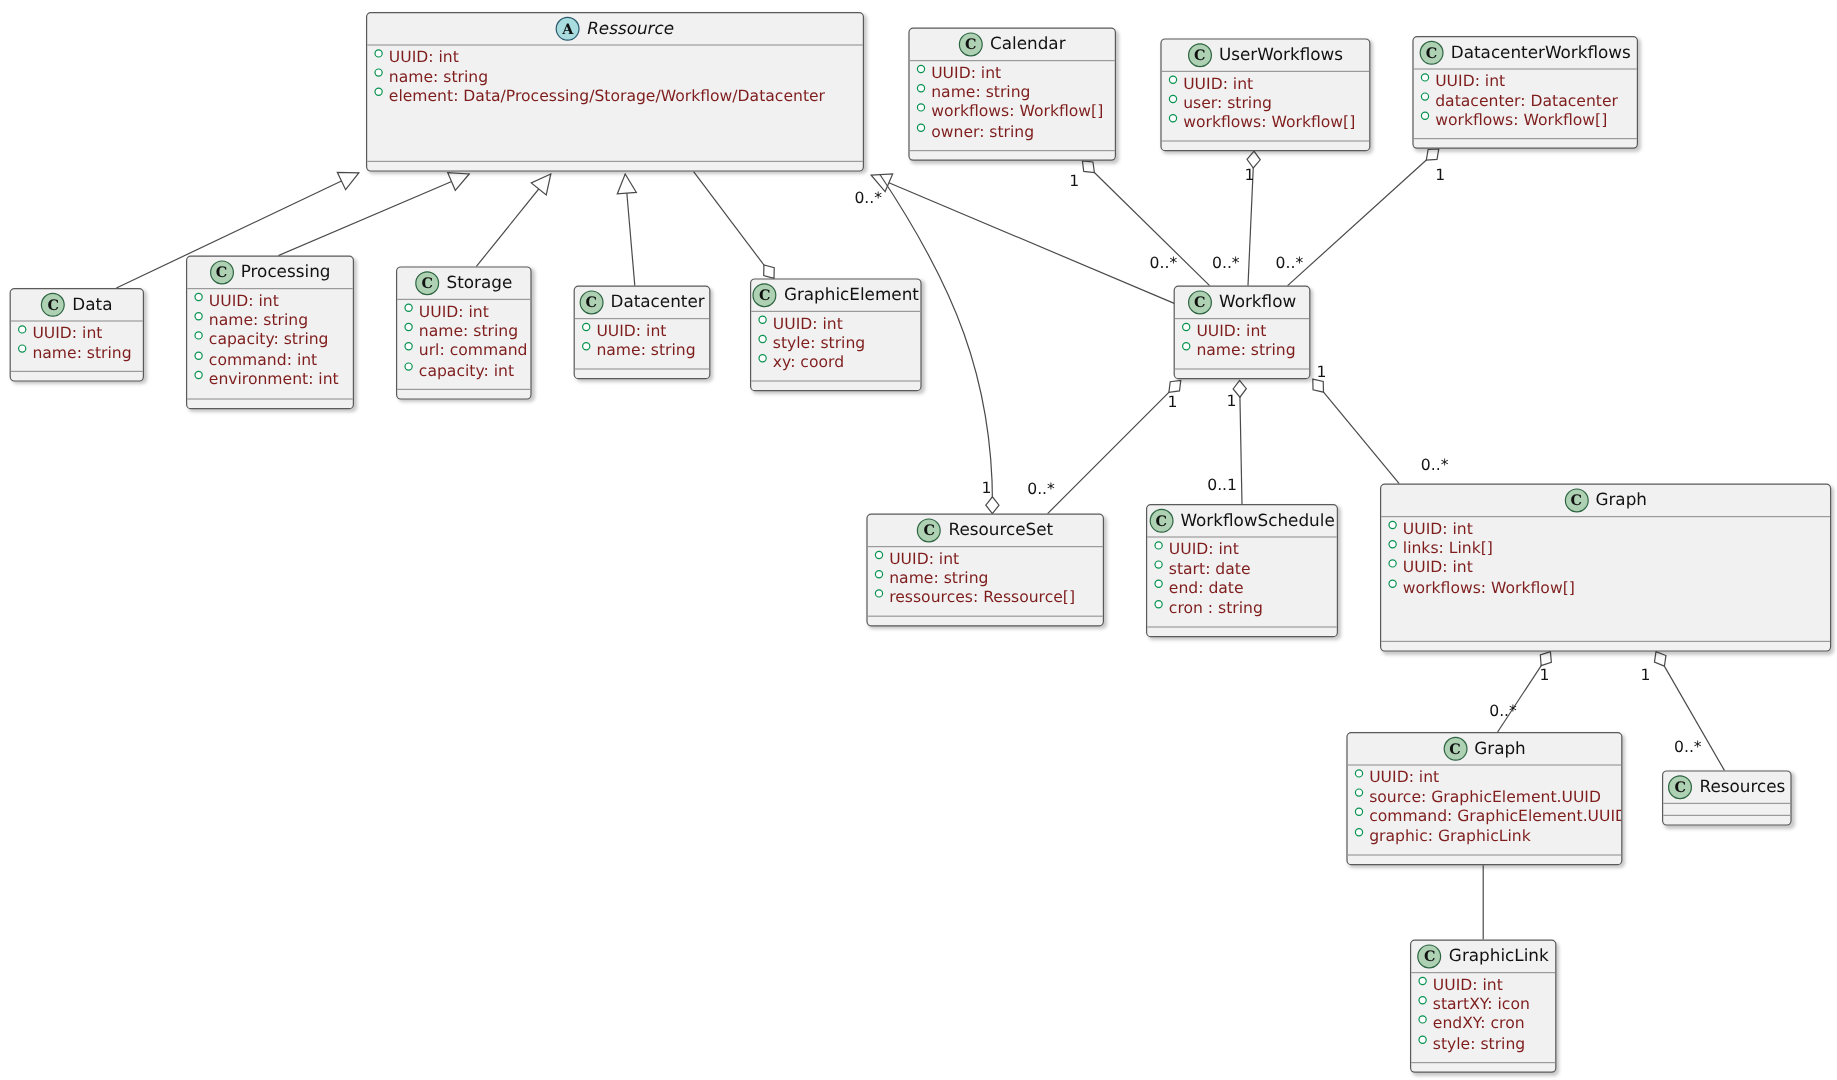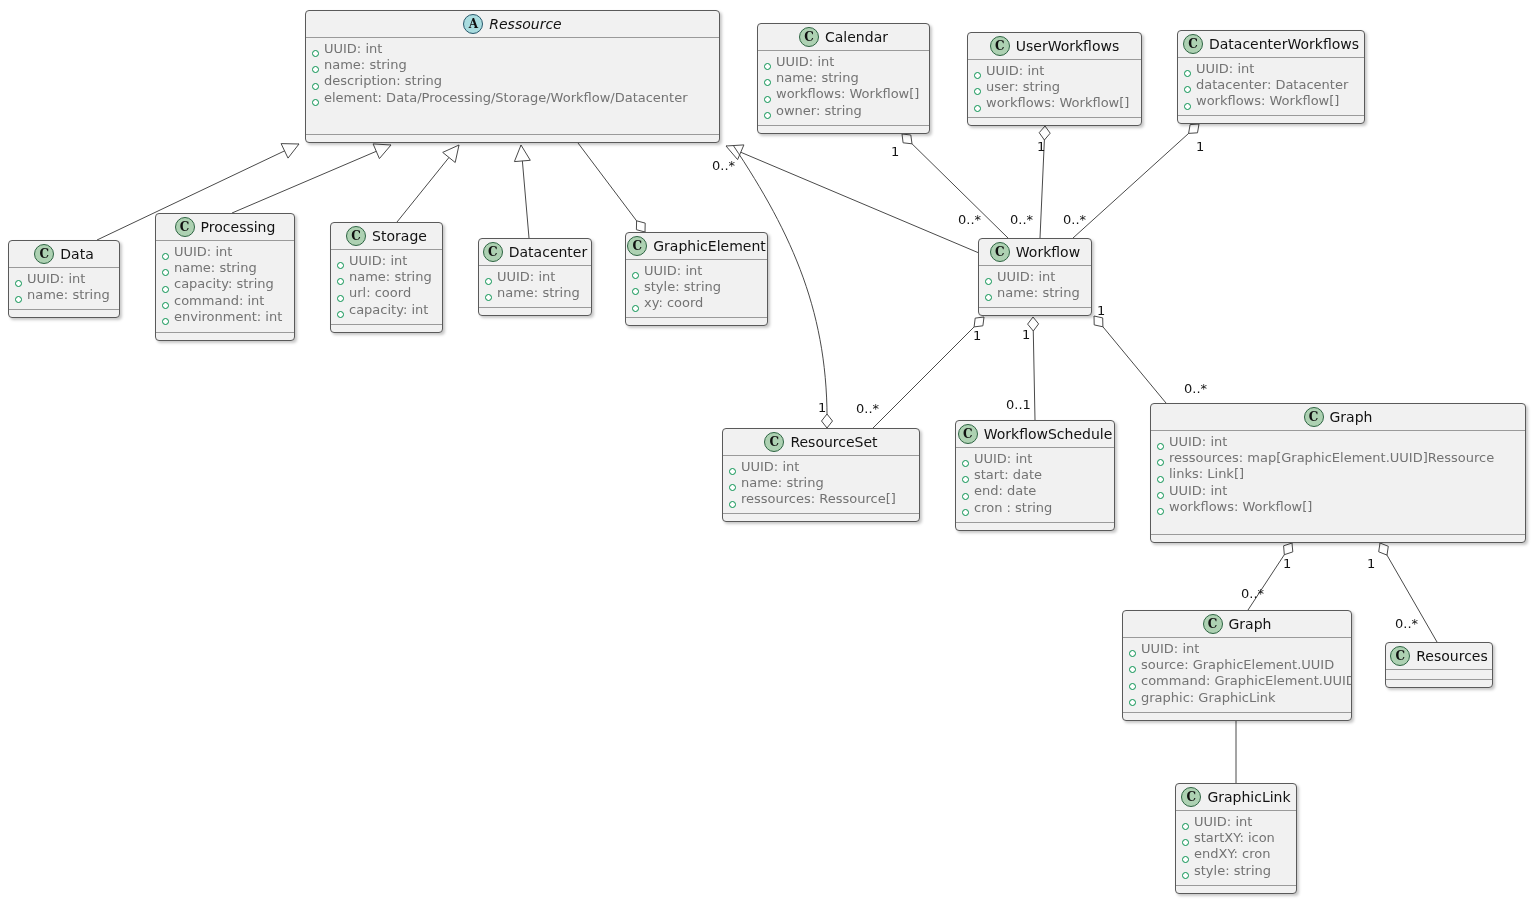--- a/index.html
+++ b/index.html
@@ -7,21 +7,21 @@
   #edges{position:absolute;left:0;top:0;width:1531px;height:900px;}
   .uml-class{position:absolute;background:#F1F1F1;border:1px solid #5a5a5a;border-radius:4px;
              box-shadow:2px 2px 3px rgba(0,0,0,.22);display:flex;flex-direction:column;box-sizing:border-box;}
   .uml-header{display:flex;align-items:center;justify-content:center;gap:6px;border-bottom:1px solid #9a9a9a;
               flex:0 0 26px;min-height:26px;}
   .spot{width:20px;height:20px;border-radius:50%;display:flex;align-items:center;justify-content:center;
         font-family:"DejaVu Serif",serif;font-weight:bold;font-size:12px;color:#111;box-sizing:border-box;}
   .uml-title{font-size:14px;color:#121212;white-space:nowrap;}
   .abstract .uml-title{font-style:italic;}
   .uml-attrs{flex:1 1 auto;padding:3px 6px 0 6px;overflow:hidden;}
-  .uml-attr{display:flex;align-items:flex-end;gap:5px;line-height:16.2px;font-size:13px;color:#737373;white-space:nowrap;}
+  .uml-attr{display:flex;align-items:flex-start;gap:5px;line-height:16.2px;font-size:13px;color:#7f1d1d;white-space:nowrap;}
   .dot{width:7px;height:7px;min-width:7px;border-radius:50%;box-sizing:border-box;background:#fff;}
   .uml-methods{flex:0 0 7px;border-top:1px solid #9a9a9a;}
   .mult{position:absolute;font-size:13px;color:#141414;white-space:nowrap;}
 </style>
 </head>
 <body>
 
 <div id="diagram">
   <svg id="edges" xmlns="http://www.w3.org/2000/svg">
       <line x1="97" y1="240" x2="299" y2="144" stroke="#4a4a4a" stroke-width="1"></line>
@@ -83,24 +83,20 @@
         <div class="uml-attr">
           <span class="dot" style="border: 1px solid rgb(8, 146, 80);"></span>
           <span>UUID: int</span>
         </div>
         <div class="uml-attr">
           <span class="dot" style="border: 1px solid rgb(8, 146, 80);"></span>
           <span>name: string</span>
         </div>
         <div class="uml-attr">
           <span class="dot" style="border: 1px solid rgb(8, 146, 80);"></span>
-          <span>description: string</span>
-        </div>
-        <div class="uml-attr">
-          <span class="dot" style="border: 1px solid rgb(8, 146, 80);"></span>
           <span>element: Data/Processing/Storage/Workflow/Datacenter</span>
         </div>
       </div>
       <div class="uml-methods" style="border-color: rgb(154, 154, 154);"></div>
     </div>
     <div class="uml-class" style="left: 757px; top: 23px; width: 173px; height: 111px; background: rgb(241, 241, 241); border-color: rgb(90, 90, 90);">
       <div class="uml-header" style="border-color: rgb(154, 154, 154);">
         <span class="spot" style="background: rgb(173, 209, 178); border: 1px solid rgb(45, 100, 66);">C</span>
         <span class="uml-title">Calendar</span>
       </div>
@@ -221,21 +217,21 @@
         <div class="uml-attr">
           <span class="dot" style="border: 1px solid rgb(8, 146, 80);"></span>
           <span>UUID: int</span>
         </div>
         <div class="uml-attr">
           <span class="dot" style="border: 1px solid rgb(8, 146, 80);"></span>
           <span>name: string</span>
         </div>
         <div class="uml-attr">
           <span class="dot" style="border: 1px solid rgb(8, 146, 80);"></span>
-          <span>url: coord</span>
+          <span>url: command</span>
         </div>
         <div class="uml-attr">
           <span class="dot" style="border: 1px solid rgb(8, 146, 80);"></span>
           <span>capacity: int</span>
         </div>
       </div>
       <div class="uml-methods" style="border-color: rgb(154, 154, 154);"></div>
     </div>
     <div class="uml-class" style="left: 478px; top: 238px; width: 114px; height: 78px; background: rgb(241, 241, 241); border-color: rgb(90, 90, 90);">
       <div class="uml-header" style="border-color: rgb(154, 154, 154);">
@@ -340,24 +336,20 @@
     </div>
     <div class="uml-class" style="left: 1150px; top: 403px; width: 376px; height: 140px; background: rgb(241, 241, 241); border-color: rgb(90, 90, 90);">
       <div class="uml-header" style="border-color: rgb(154, 154, 154);">
         <span class="spot" style="background: rgb(173, 209, 178); border: 1px solid rgb(45, 100, 66);">C</span>
         <span class="uml-title">Graph</span>
       </div>
       <div class="uml-attrs">
         <div class="uml-attr">
           <span class="dot" style="border: 1px solid rgb(8, 146, 80);"></span>
           <span>UUID: int</span>
-        </div>
-        <div class="uml-attr">
-          <span class="dot" style="border: 1px solid rgb(8, 146, 80);"></span>
-          <span>ressources: map[GraphicElement.UUID]Ressource</span>
         </div>
         <div class="uml-attr">
           <span class="dot" style="border: 1px solid rgb(8, 146, 80);"></span>
           <span>links: Link[]</span>
         </div>
         <div class="uml-attr">
           <span class="dot" style="border: 1px solid rgb(8, 146, 80);"></span>
           <span>UUID: int</span>
         </div>
         <div class="uml-attr">

